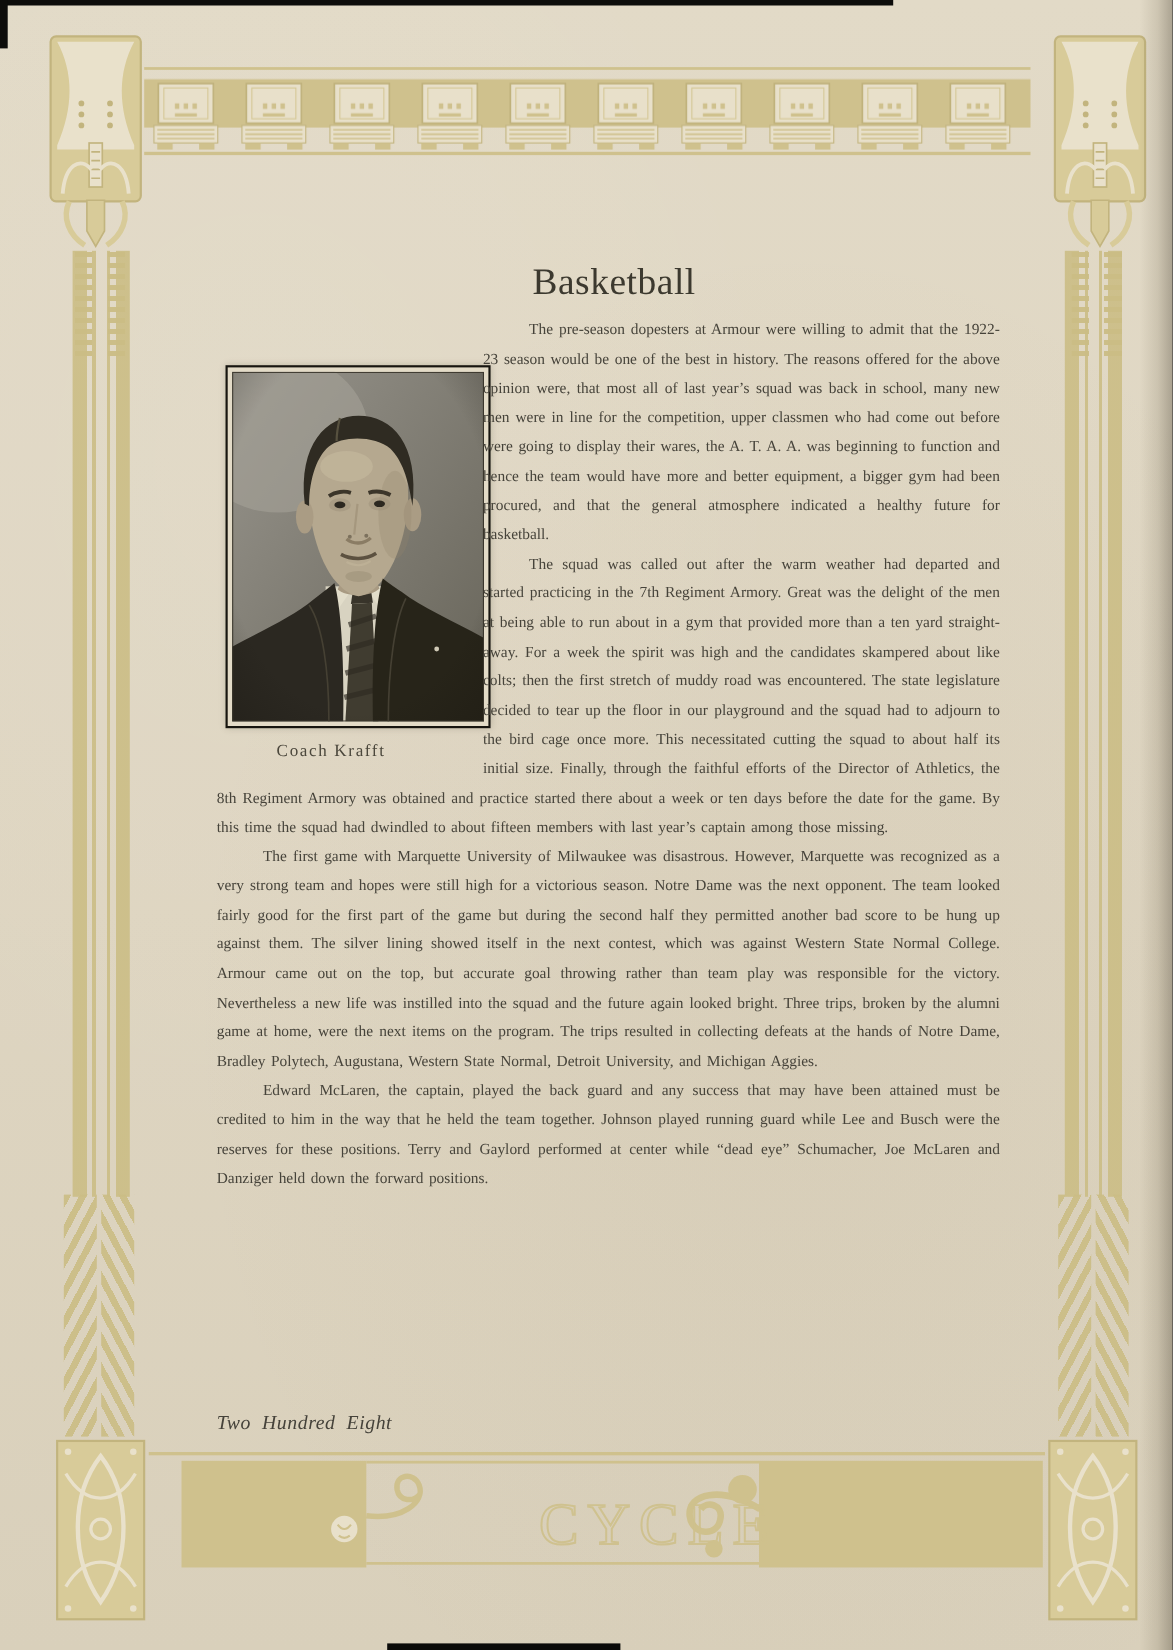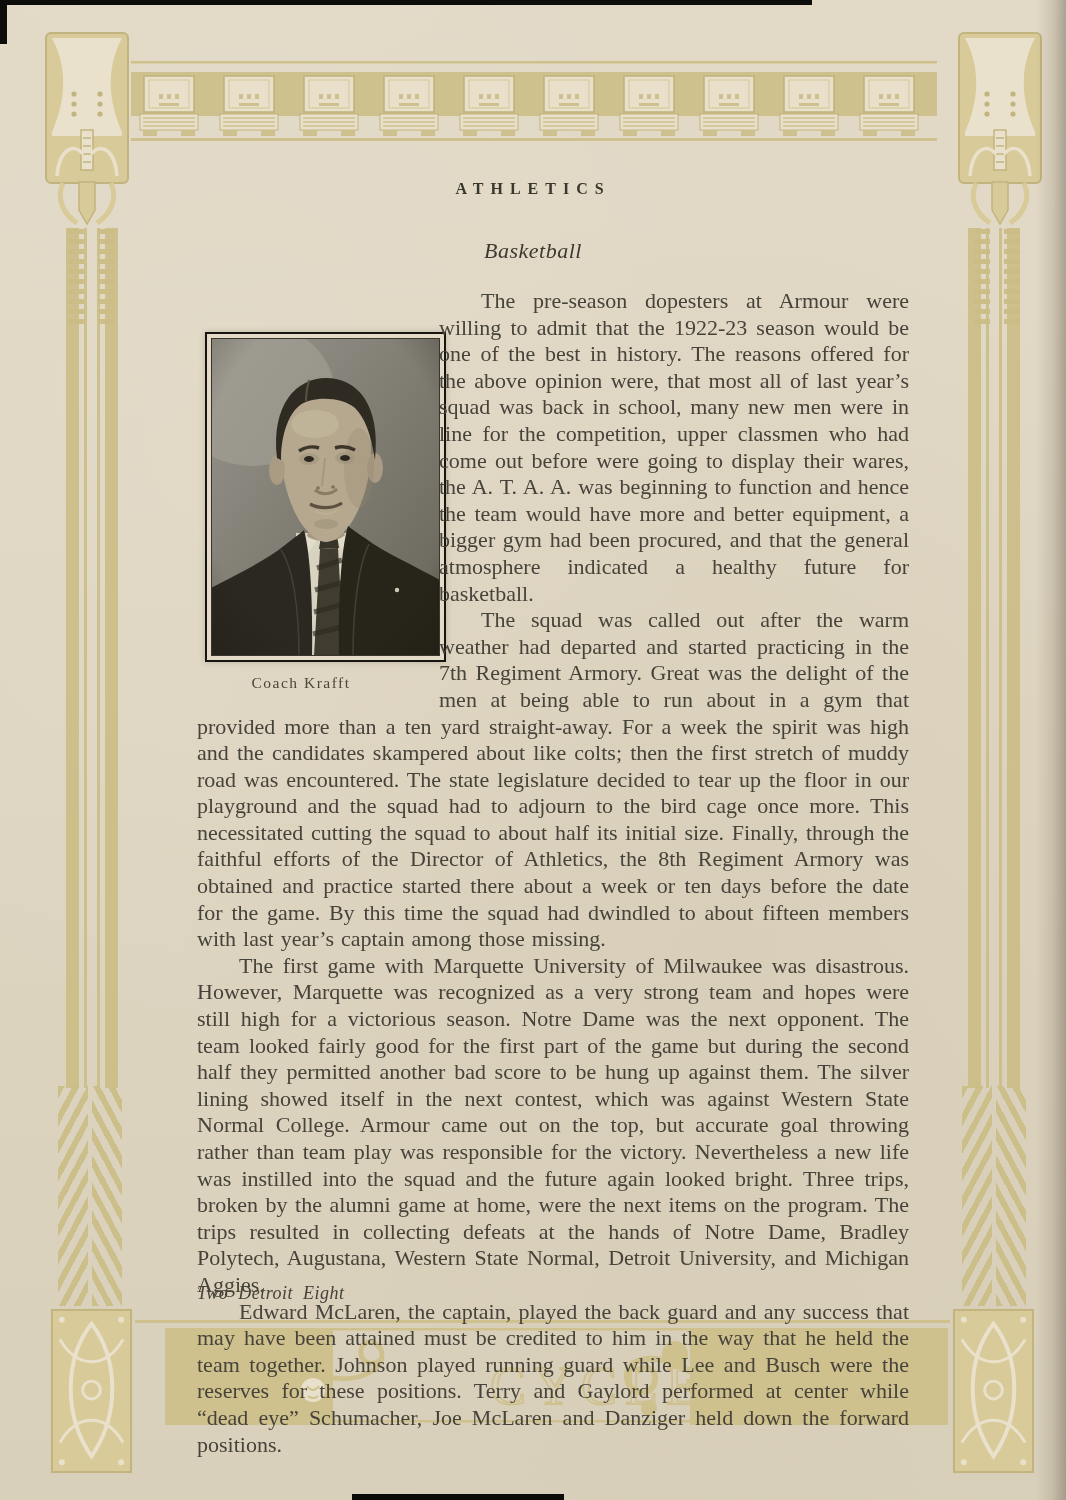--- a/index.html
+++ b/index.html
@@ -49,26 +49,26 @@
   .side-chevron .half{position:absolute;top:0;width:30px;height:100%;opacity:.92;}
   .side-chevron .half.a{left:0;background:repeating-linear-gradient(118deg,#cbbd85 0 6px,rgba(0,0,0,0) 6px 13px);}
   .side-chevron .half.b{right:0;background:repeating-linear-gradient(62deg,#cbbd85 0 6px,rgba(0,0,0,0) 6px 13px);}
   
   .section-header{
     position:absolute;left:0;top:180px;width:1066px;text-align:center;
     font-size:16px;font-weight:bold;letter-spacing:7px;color:#3a372d;
   }
   .page-title{
     position:absolute;left:484px;top:238px;margin:0;
-    font-size:22px;font-weight:normal;letter-spacing:0.5px;color:#3c392f;font-style:italic;
+    font-size:34px;font-weight:normal;letter-spacing:0.5px;color:#3c392f;
   }
   .article{position:absolute;left:197px;top:288px;width:712px;}
   .article p{
     margin:0;text-align:justify;text-indent:42px;
-    font-size:22px;line-height:26.6px;word-spacing:1.5px;color:#46433a;
+    font-size:14px;line-height:26.6px;word-spacing:1.5px;color:#46433a;
   }
   figure{float:left;margin:44px 42px 14px 8px;width:192px;padding:0;}
   .photo-frame{
     width:229px;height:318px;border:2px solid #17150f;padding:4px;background:#e3dbc7;
     box-shadow:0 0 6px rgba(80,70,50,0.25);
   }
   .photo-frame svg{display:block;width:229px;height:318px;}
   figcaption{
     margin-top:12px;text-align:center;font-size:15.5px;letter-spacing:1.5px;color:#4b473c;
   }
@@ -178,21 +178,20 @@
     <rect x="198" y="100" width="357" height="2.5" fill="#cfc18d"></rect>
     <circle cx="178" cy="70" r="12" fill="#e8e0ca"></circle>
     <path d="M 172,66 Q 178,74 184,66 M 173,76 Q 178,80 183,76" stroke="#cfc18d" stroke-width="2" fill="none"></path>
     <path d="M 198,58 C 230,62 252,46 246,30 C 241,18 224,20 226,34 C 228,45 241,46 247,38" stroke="#cfc18d" stroke-width="5" fill="none"></path>
     <path d="M 556,52 C 520,30 490,38 492,58 C 494,76 518,78 520,60 C 522,48 508,44 502,52" stroke="#cfc18d" stroke-width="6" fill="none"></path>
     <circle cx="540" cy="34" r="13" fill="#cfc18d"></circle>
     <circle cx="514" cy="88" r="8" fill="#cfc18d"></circle>
     <text x="355" y="84" font-family="Liberation Serif, DejaVu Serif, serif" font-size="54" letter-spacing="8" fill="none" stroke="#cfc18d" stroke-width="1.8" opacity="0.95">CYCLE</text>
   </svg>
 
-  <div class="section-header">ATHLETICS</div>
   <h1 class="page-title">Basketball</h1>
 
   <div class="article">
     <figure>
       <div class="photo-frame">
         <svg viewBox="0 0 229 318">
           <defs>
             <linearGradient id="pbg" x1="0" y1="0" x2="1" y2="1">
               <stop offset="0" stop-color="#97948c"></stop>
                 <stop offset="1" stop-color="#676459"></stop>
@@ -245,16 +244,16 @@
         </svg>
       </div>
       <figcaption>Coach Krafft</figcaption>
     </figure>
     <p>The pre-season dopesters at Armour were willing to admit that the 1922-23 season would be one of the best in history. The reasons offered for the above opinion were, that most all of last year’s squad was back in school, many new men were in line for the competition, upper classmen who had come out before were going to display their wares, the A. T. A. A. was beginning to function and hence the team would have more and better equipment, a bigger gym had been procured, and that the general atmosphere indicated a healthy future for basketball.</p>
     <p>The squad was called out after the warm weather had departed and started practicing in the 7th Regiment Armory. Great was the delight of the men at being able to run about in a gym that provided more than a ten yard straight-away. For a week the spirit was high and the candidates skampered about like colts; then the first stretch of muddy road was encountered. The state legislature decided to tear up the floor in our playground and the squad had to adjourn to the bird cage once more. This necessitated cutting the squad to about half its initial size. Finally, through the faithful efforts of the Director of Athletics, the 8th Regiment Armory was obtained and practice started there about a week or ten days before the date for the game. By this time the squad had dwindled to about fifteen members with last year’s captain among those missing.</p>
     <p>The first game with Marquette University of Milwaukee was disastrous. However, Marquette was recognized as a very strong team and hopes were still high for a victorious season. Notre Dame was the next opponent. The team looked fairly good for the first part of the game but during the second half they permitted another bad score to be hung up against them. The silver lining showed itself in the next contest, which was against Western State Normal College. Armour came out on the top, but accurate goal throwing rather than team play was responsible for the victory. Nevertheless a new life was instilled into the squad and the future again looked bright. Three trips, broken by the alumni game at home, were the next items on the program. The trips resulted in collecting defeats at the hands of Notre Dame, Bradley Polytech, Augustana, Western State Normal, Detroit University, and Michigan Aggies.</p>
     <p>Edward McLaren, the captain, played the back guard and any success that may have been attained must be credited to him in the way that he held the team together. Johnson played running guard while Lee and Busch were the reserves for these positions. Terry and Gaylord performed at center while “dead eye” Schumacher, Joe McLaren and Danziger held down the forward positions.</p>
   </div>
 
-  <div class="page-number">Two Detroit Eight</div>
+  <div class="page-number">Two Hundred Eight</div>
 
   <div class="edge-shade-right"></div>
 </div>
 
 </body></html>

